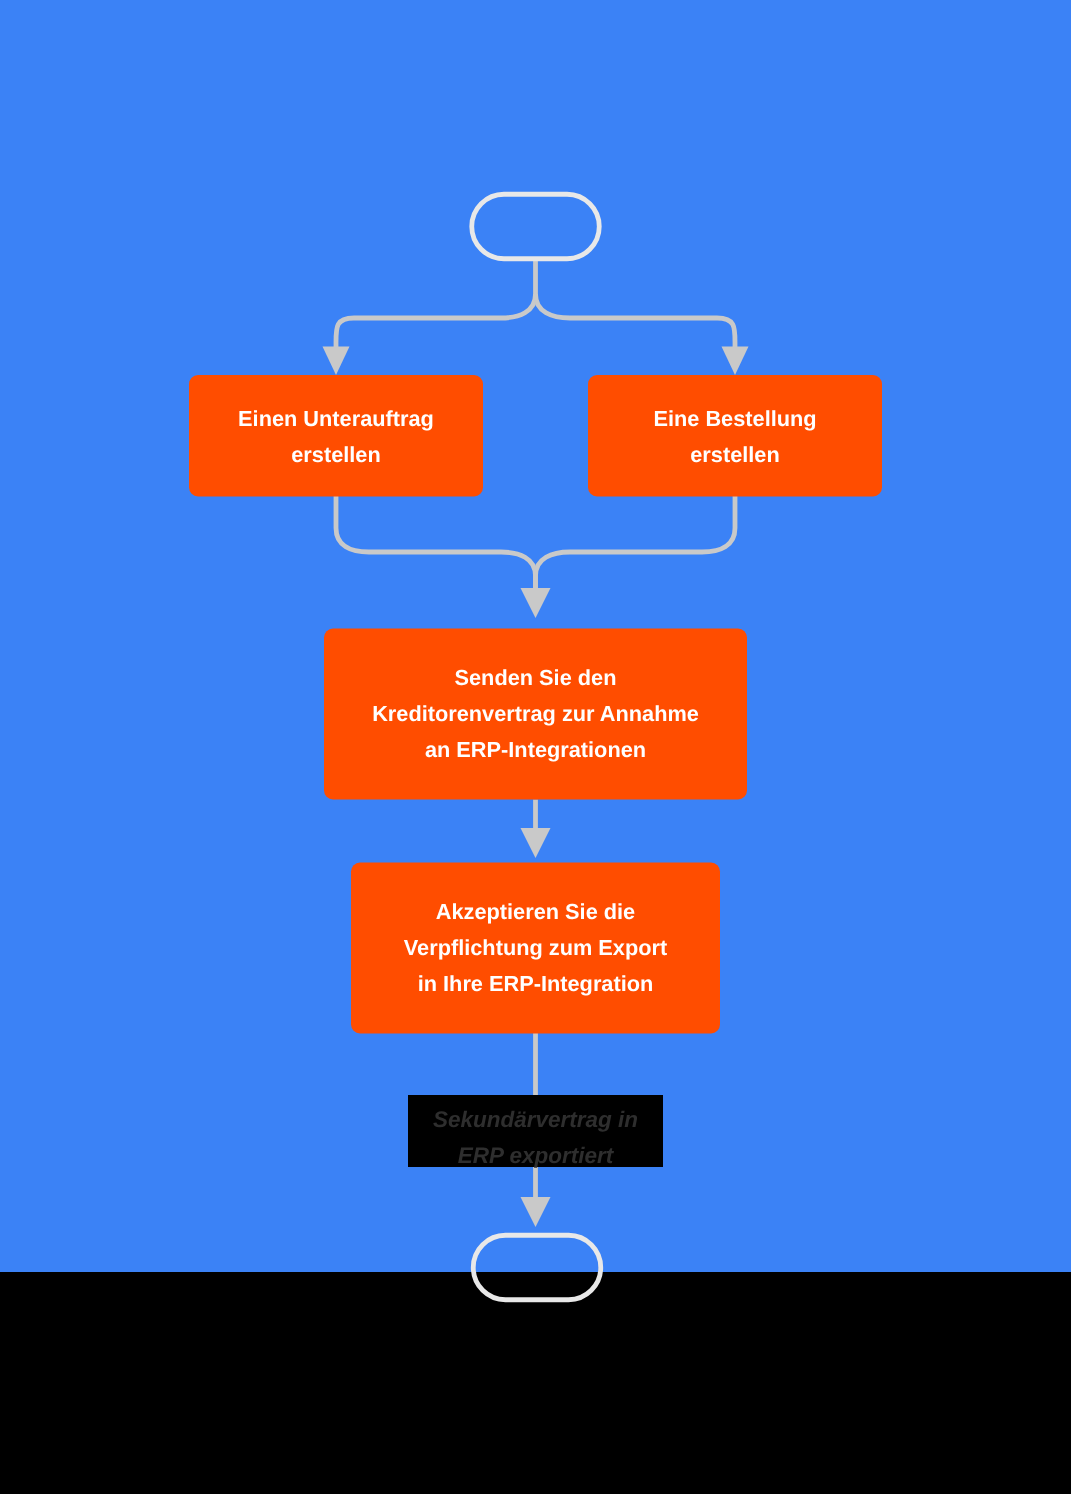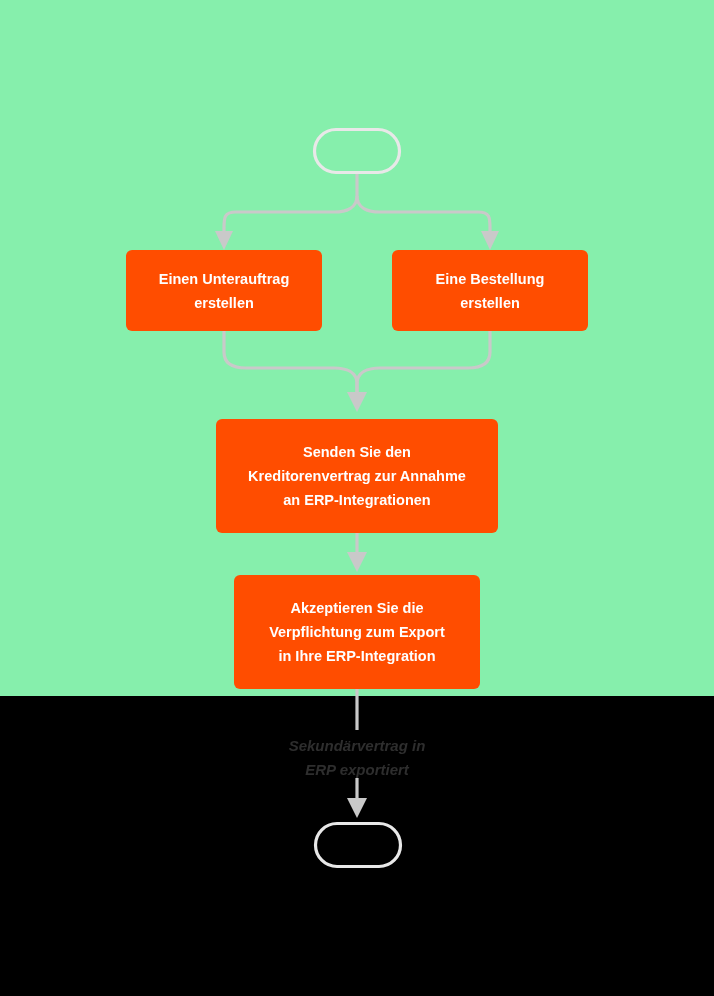--- a/index.html
+++ b/index.html
@@ -9,22 +9,22 @@
   }
   body {
     width: 714px;
     height: 996px;
     overflow: hidden;
     font-family: "Liberation Sans", sans-serif;
   }
   #flowchart-root {
     position: relative;
     width: 714px;
-    height: 696px;
-    background: #86efac;
+    height: 848px;
+    background: #3b82f6;
   }
   svg#flow-svg {
     position: absolute;
     top: 0;
     left: 0;
     width: 714px;
     height: 996px;
     display: block;
   }
   .node-label {

